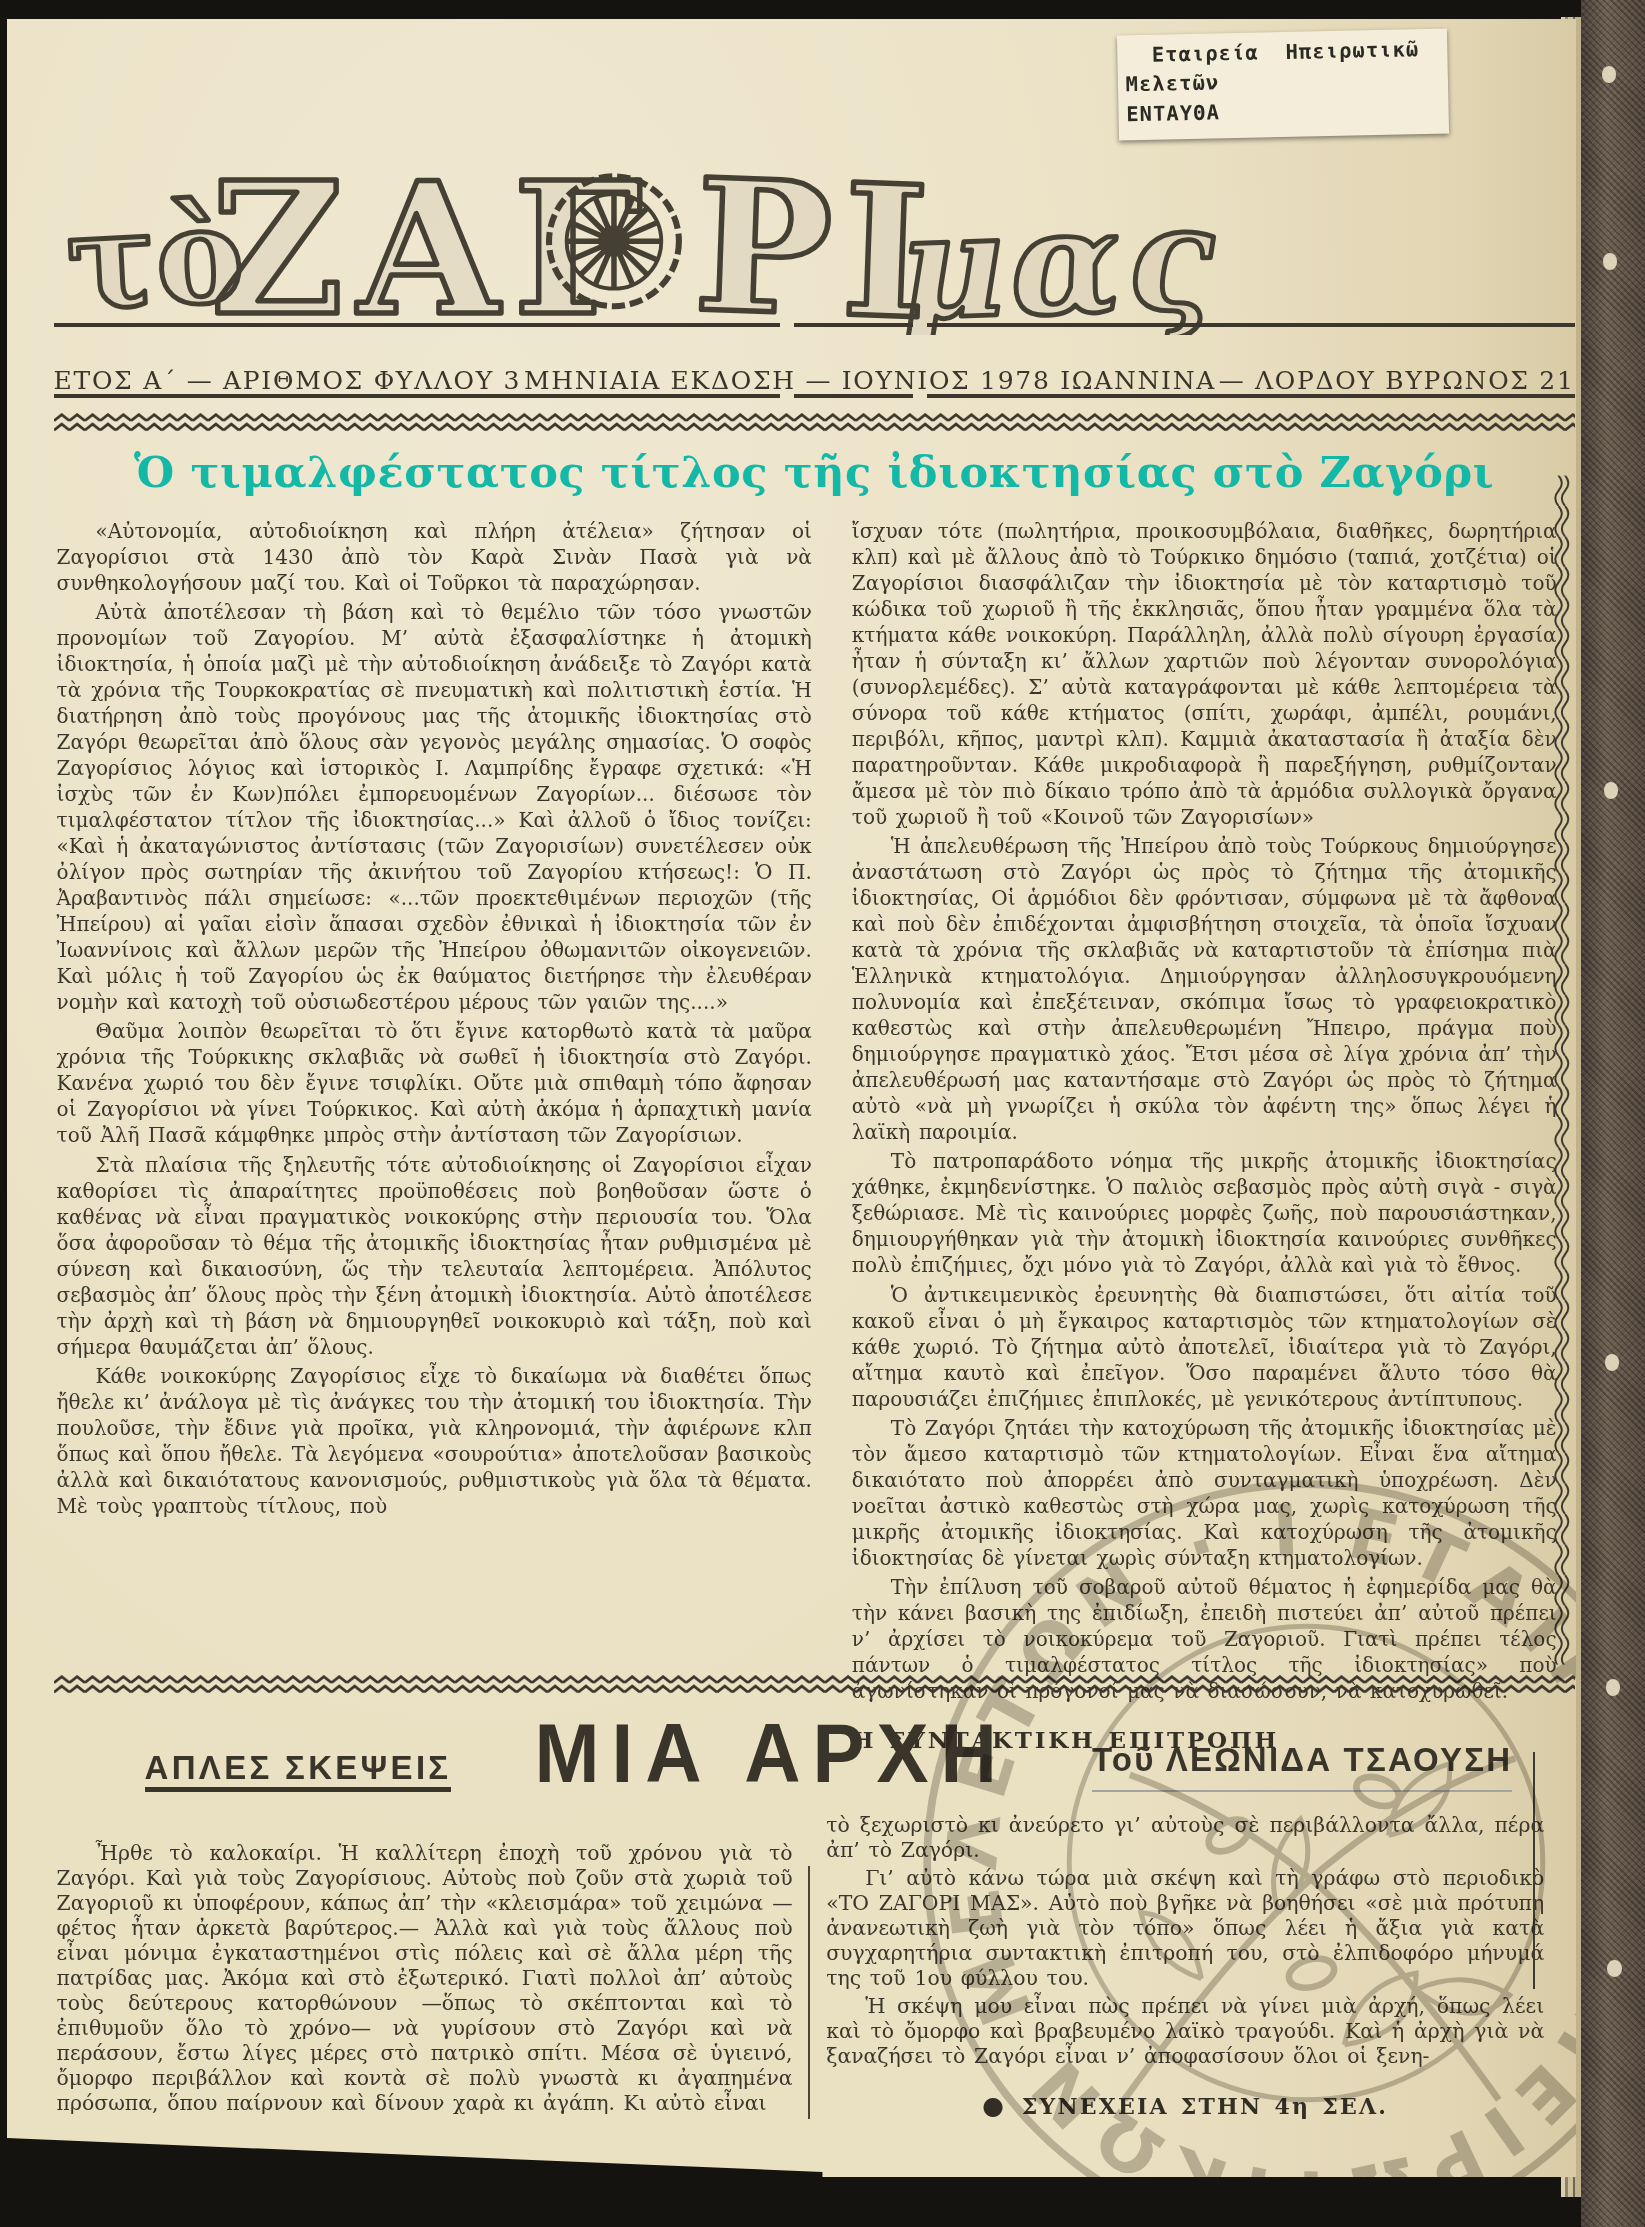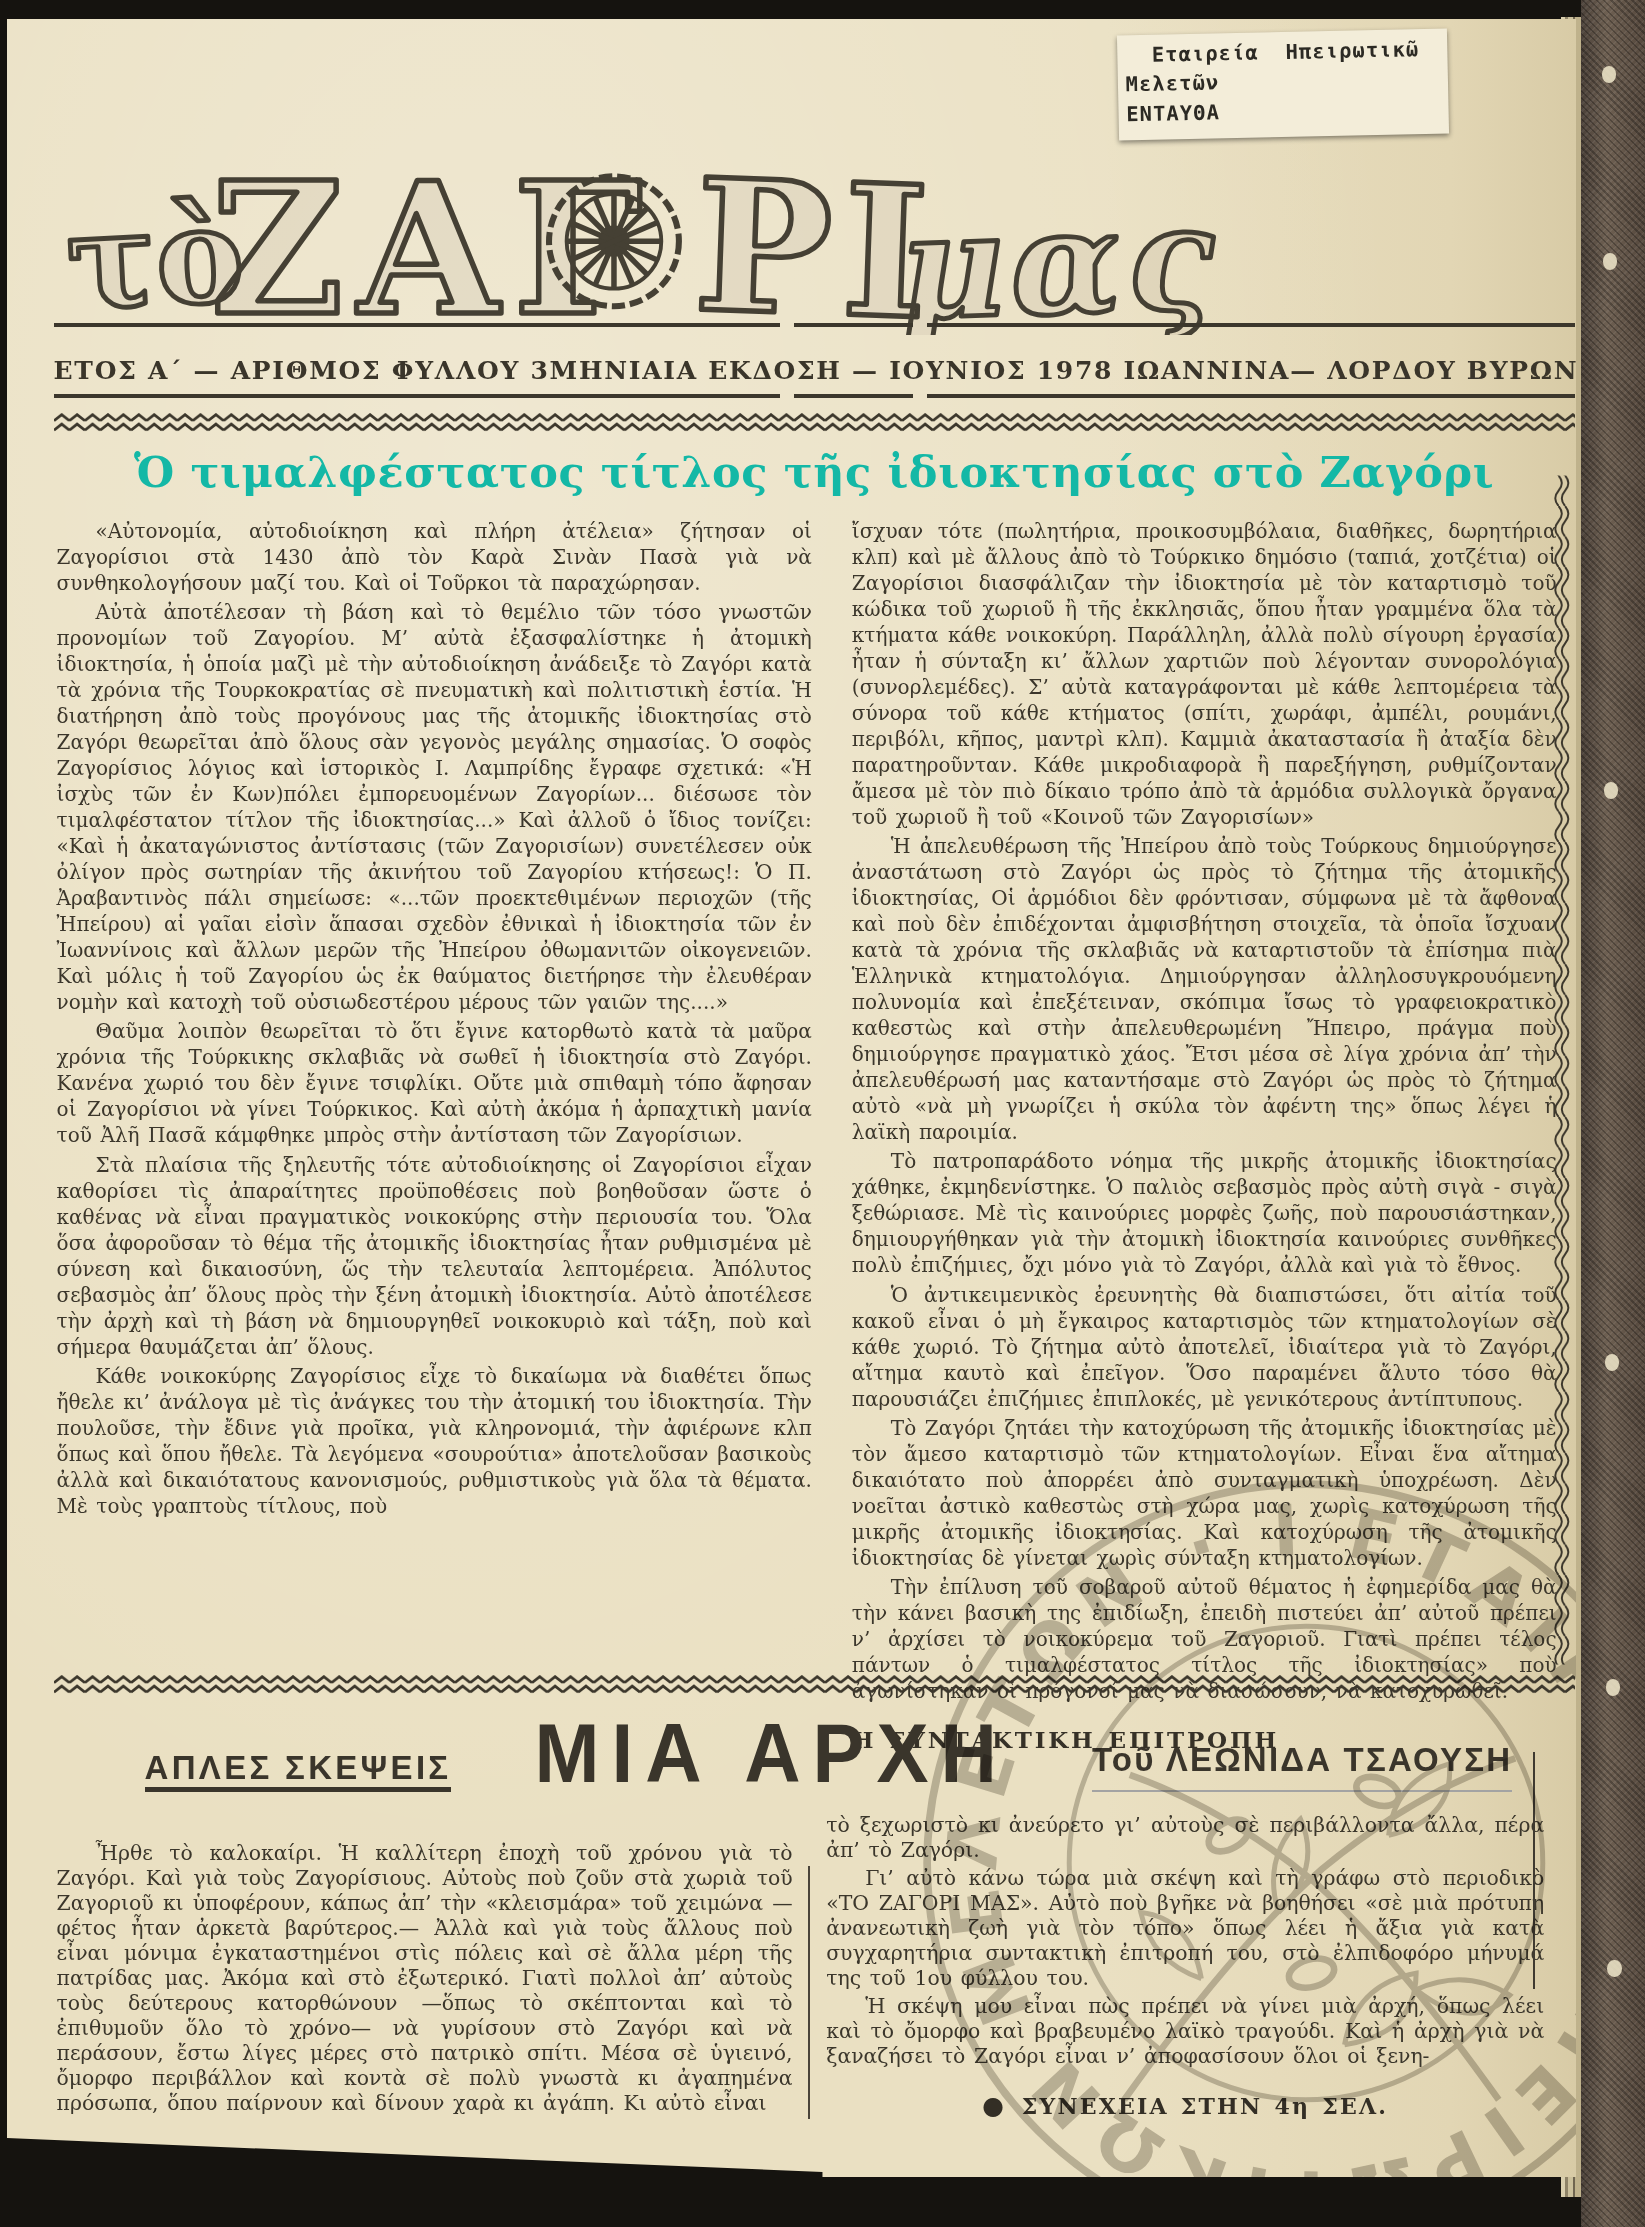--- a/index.html
+++ b/index.html
@@ -45,22 +45,22 @@
   
   #masthead-svg{left:50px;top:122px;}
   #masthead-svg text{
     font-family:"DejaVu Serif", serif;font-weight:bold;
     fill:rgba(60,55,44,.06);stroke:#454034;stroke-linejoin:round;
   }
   
   .rule{left:47px;width:1521px;height:3.9px;
     background:linear-gradient(90deg,#3c372c 0 726px,transparent 726px 740px,#3c372c 740px 859px,transparent 859px 873px,#3c372c 873px 1521px);}
   #dateline{
-    left:47px;top:337px;width:1521px;display:flex;justify-content:space-between;
-    font-size:25px;font-weight:700;color:#3a352a;letter-spacing:1.7px;white-space:nowrap;
+    left:47px;top:347px;width:1521px;display:flex;justify-content:space-between;
+    font-size:25px;font-weight:400;color:#3a352a;letter-spacing:1.7px;white-space:nowrap;
   }
   
   .zz{left:47px;width:1521px;height:20px;}
   
   #main-headline{
     left:47px;top:428px;width:1521px;text-align:center;
     font-size:43px;font-weight:bold;color:#14b8a6;letter-spacing:0.6px;
   }
   
   #article{left:50px;top:499px;width:1500px;display:flex;}

